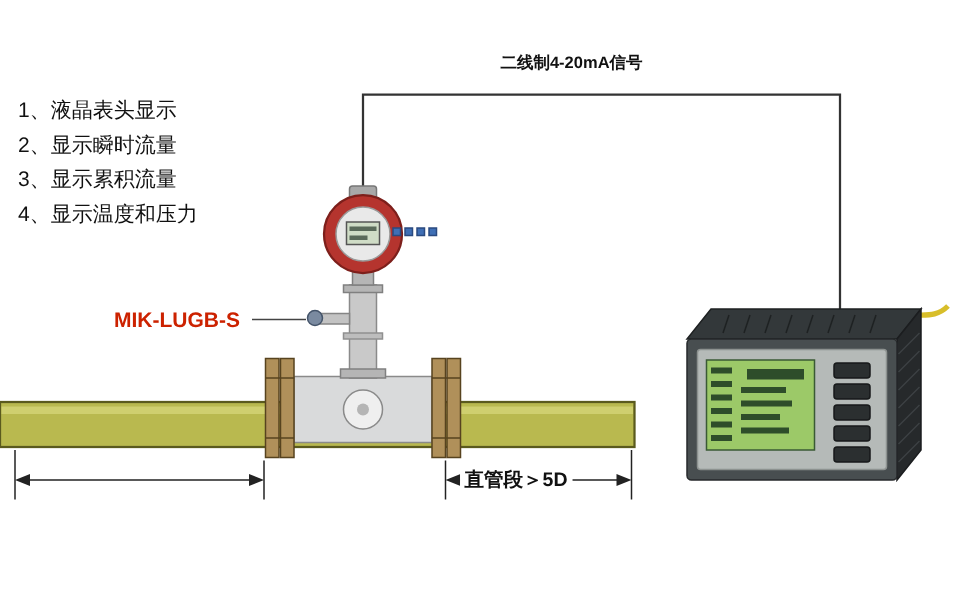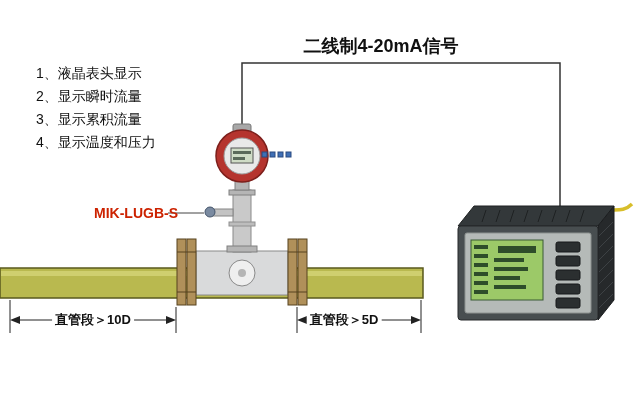--- a/index.html
+++ b/index.html
@@ -3,23 +3,23 @@
 <meta charset="utf-8">
 <style>
   html,body{margin:0;padding:0;background:#fff;}
   .canvas{
     position:relative;width:640px;height:400px;background:#ffffff;
     overflow:hidden;font-family:"Liberation Sans","DejaVu Sans",sans-serif;
   }
   .canvas svg{position:absolute;left:0;top:0;}
   .txt{position:absolute;white-space:nowrap;color:#1a1a1a;}
   .feature-list{position:absolute;left:12px;top:62px;font-size:14px;color:#111;}
-  .feature-item{height:23px;line-height:23px;margin-left:24px;}
-  .signal-label{left:381px;top:34px;transform:translateX(-50%);font-size:18px;font-weight:bold;color:#111;}
-  .model-label{left:136px;top:205px;transform:translateX(-50%);font-size:14px;font-weight:bold;color:#cc2200;}
+  .feature-item{height:23px;line-height:23px;}
+  .signal-label{left:381px;top:34px;transform:translateX(-50%);font-size:11px;font-weight:bold;color:#111;}
+  .model-label{left:118px;top:205px;transform:translateX(-50%);font-size:14px;font-weight:bold;color:#cc2200;}
   .dim-label{top:311px;transform:translateX(-50%);font-size:13px;font-weight:bold;background:#fff;padding:0 3px;color:#111;}
   .dim-left{left:93px;}
   .dim-right{left:344px;}
   .totalizer-label{left:579px;top:339px;transform:translateX(-50%);font-size:14px;font-weight:bold;color:#e03020;}
 </style>
 </head>
 <body>
 
 <div class="canvas">
 
@@ -154,16 +154,15 @@
 
   <div class="feature-list">
     <div class="feature-item">1、液晶表头显示</div>
     <div class="feature-item">2、显示瞬时流量</div>
     <div class="feature-item">3、显示累积流量</div>
     <div class="feature-item">4、显示温度和压力</div>
   </div>
 
   <div class="txt signal-label">二线制4-20mA信号</div>
   <div class="txt model-label">MIK-LUGB-S</div>
-  <div class="txt dim-label dim-left">直管段＞10D</div>
   <div class="txt dim-label dim-right">直管段＞5D</div>
 
 </div>
 
 </body></html>

